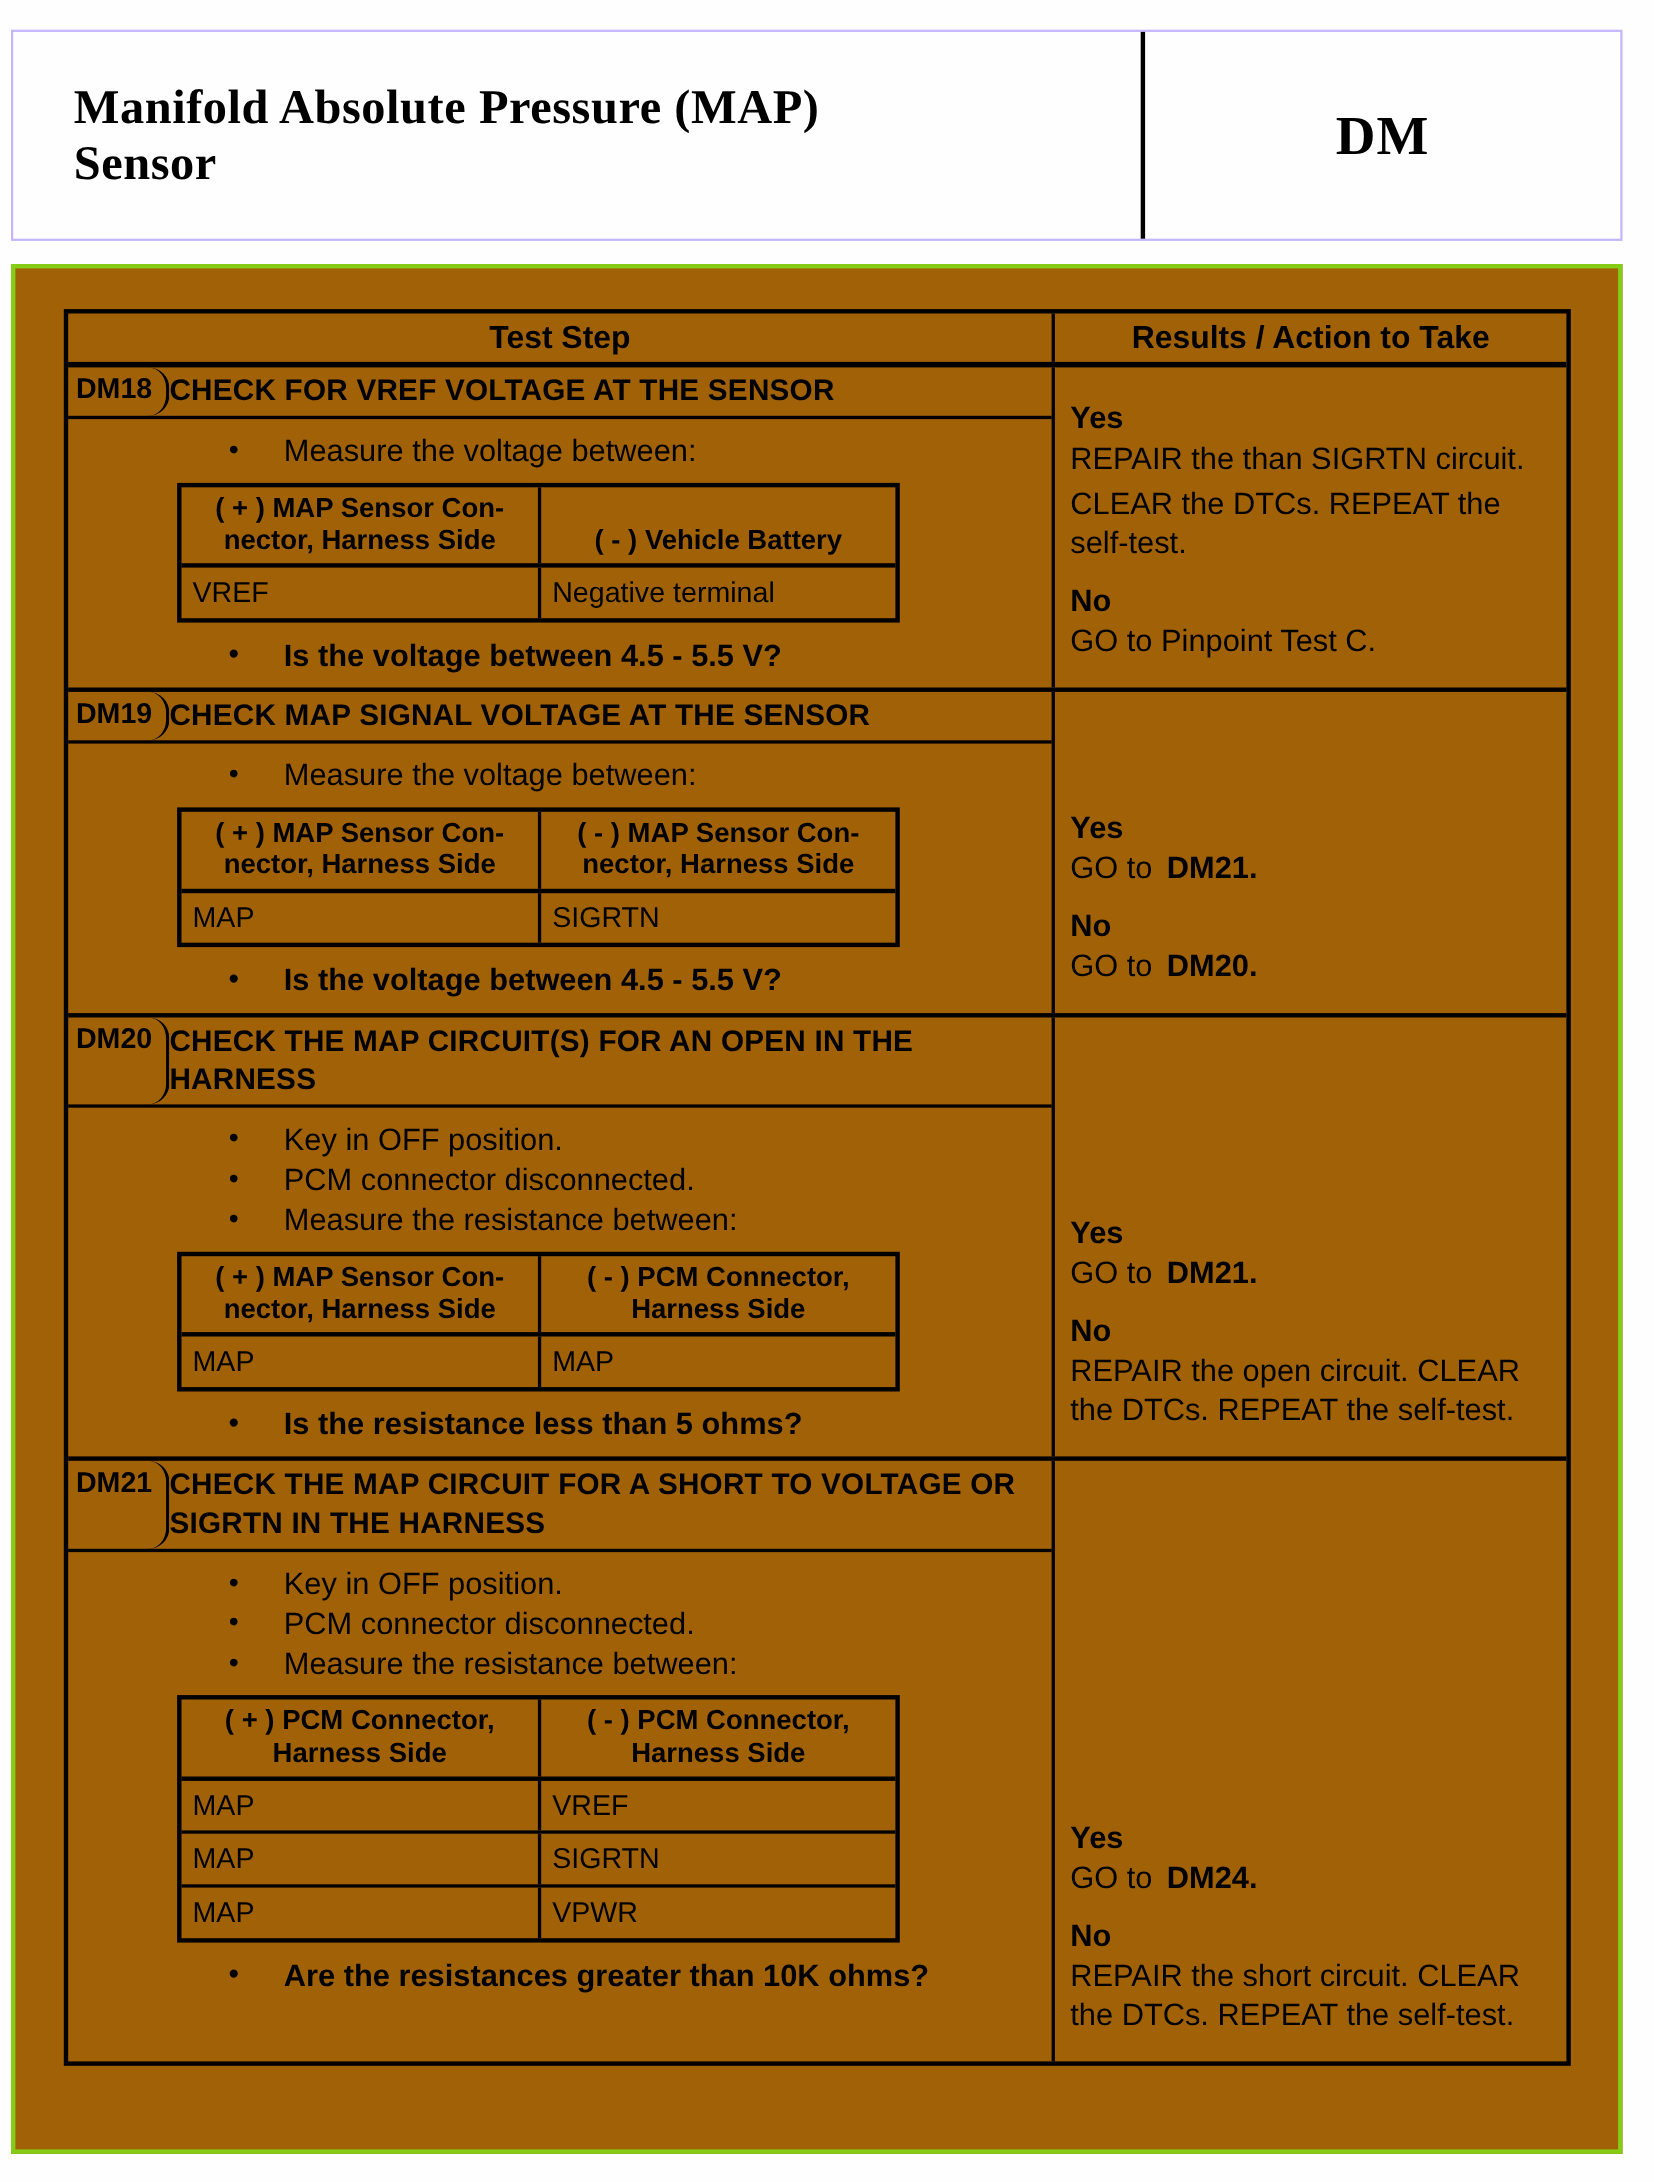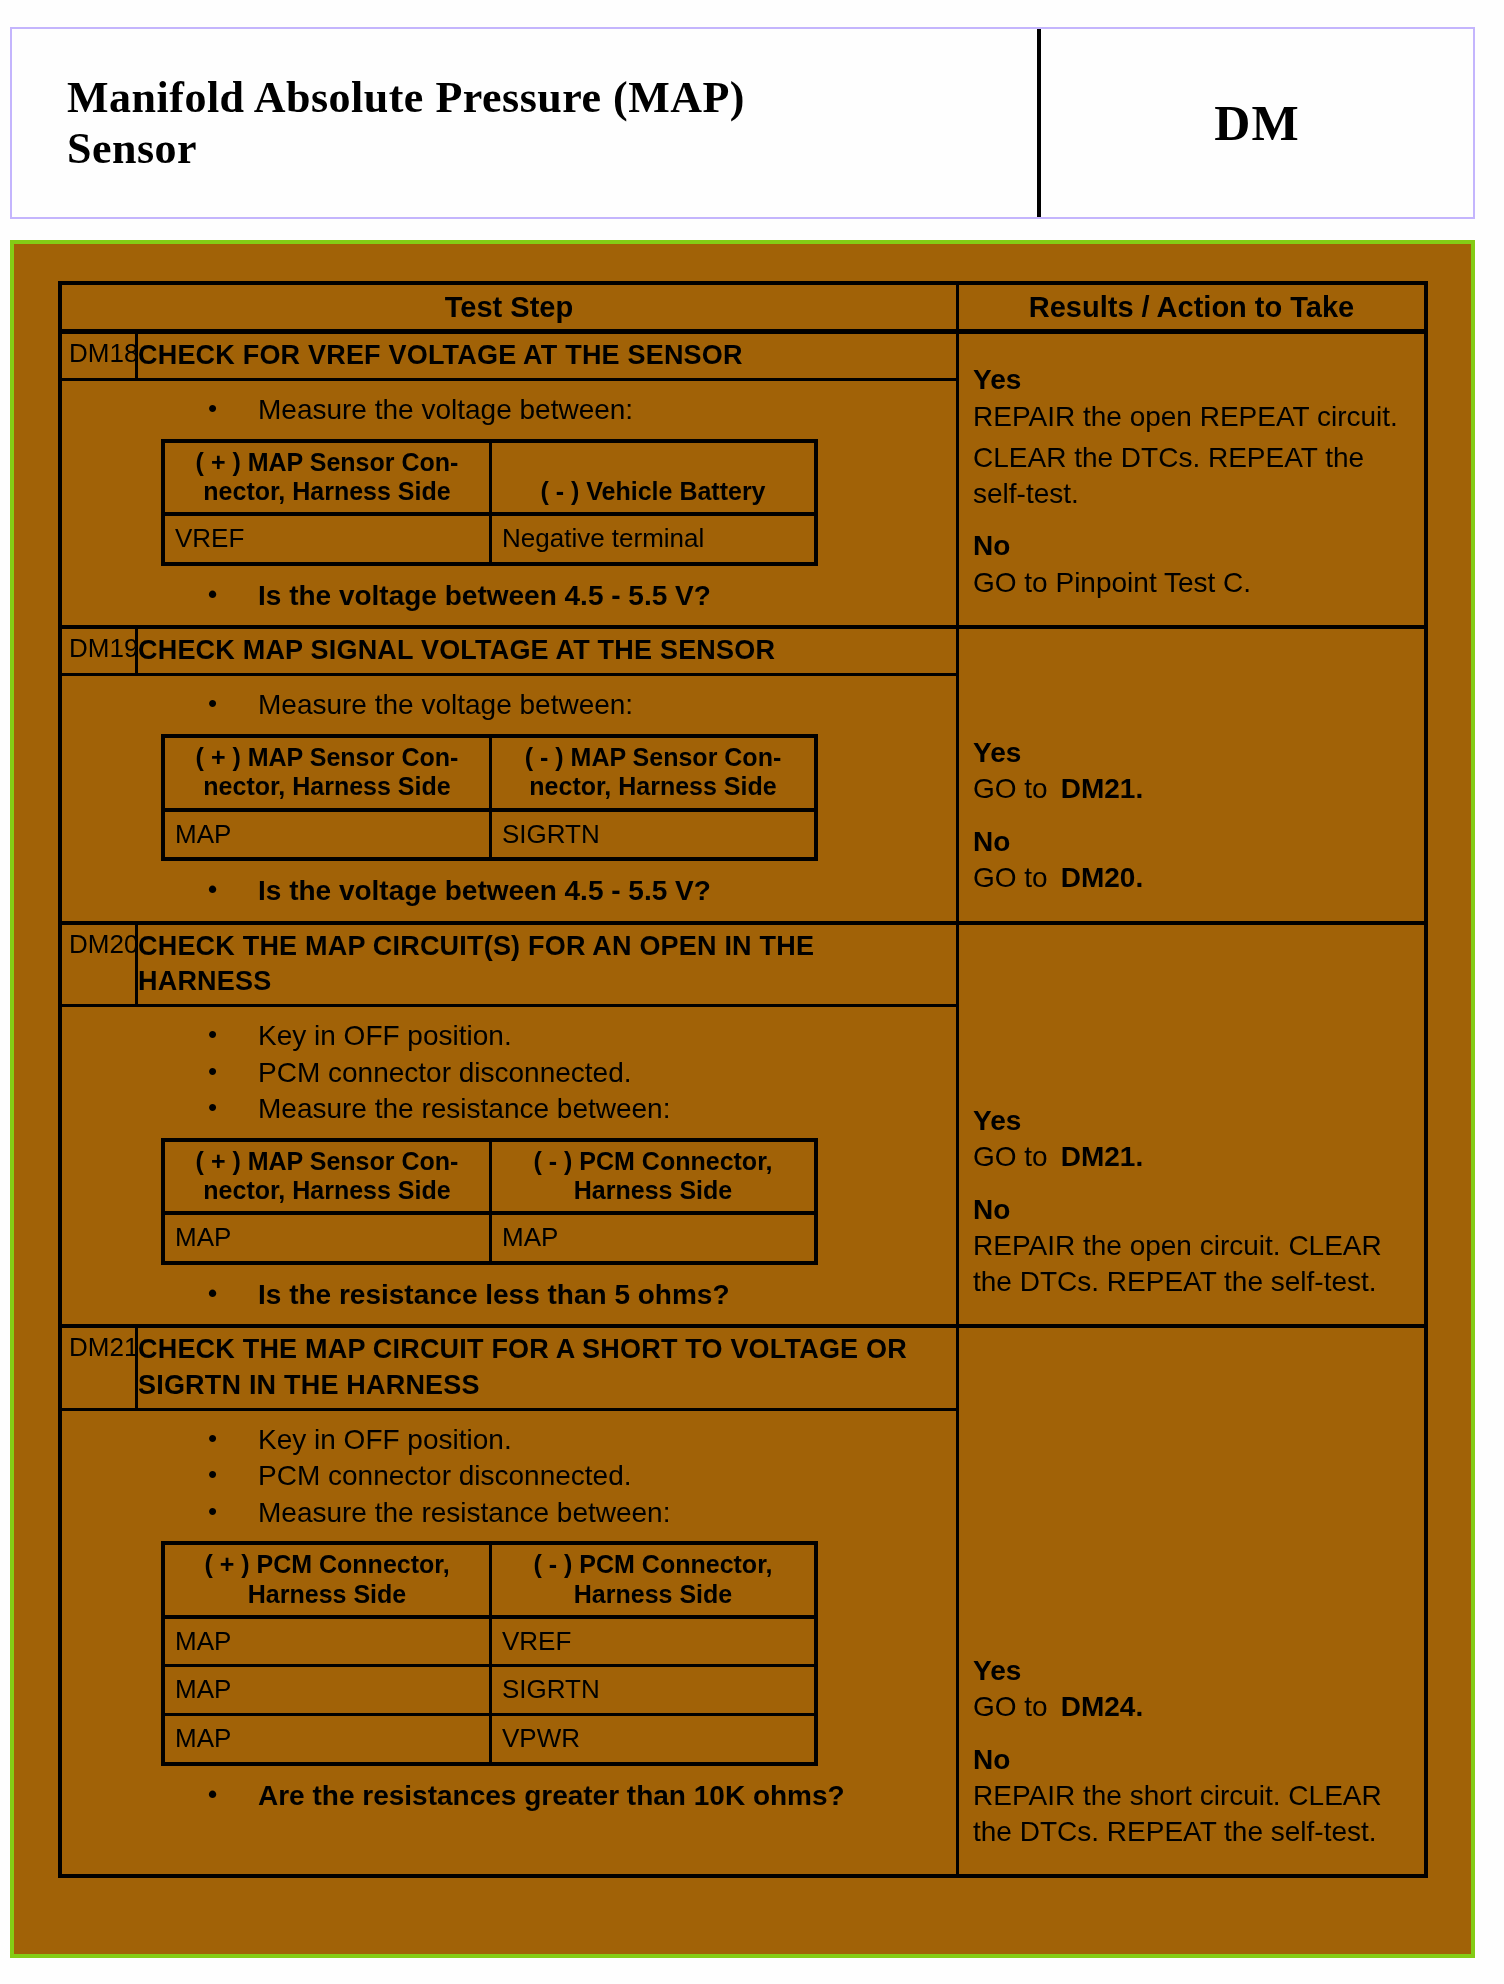--- a/index.html
+++ b/index.html
@@ -56,23 +56,23 @@
   .t-header-right { flex: 1; text-align: right; }
 
   .step { display: flex; align-items: stretch; }
   .step + .step { border-top: 4px solid #000; }
   .t-body .step:nth-child(3) { min-height: 360px; }
   .t-body .step:nth-child(4) { min-height: 550px; }
 
   .step-left { width: 897px; border-right: 3px solid #000; display: flex; flex-direction: column; }
   .step-head { display: flex; border-bottom: 3px solid #000; }
   .step-code {
-    width: 76px; border-right: 3px solid #000;
+    width: 92px; border-right: 3px solid #000;
     padding: 4px 2px 4px 7px;
-    font-weight: normal; font-size: 26px;
+    font-weight: bold; font-size: 26px; border-radius: 19px;
   }
   .step-title {
     flex: 1; padding: 4px 10px 5px 0;
     font-weight: bold; font-size: 27px; line-height: 1.3;
     letter-spacing: 0.2px;
   }
   .step-body { flex: 1; padding: 9px 20px 10px 0; }
 
   .bullet-row { display: flex; margin: 3px 0 3px 146px; font-size: 28px; line-height: 1.2; }
   .bullet-row .dot { width: 50px; flex: 0 0 50px; font-size: 26px; }
@@ -152,21 +152,21 @@
                   </div>
                 </div>
                 <div class="bullet-row question">
                   <span class="dot">•</span>
                   <span class="btext">Is the voltage between 4.5 - 5.5 V?</span>
                 </div>
               </div>
     </div>
     <div class="step-right">
               <div class="verdict">Yes</div>
-              <div class="action"><span>REPAIR the open REPEAT circuit.</span></div>
+              <div class="action"><span>REPAIR the than SIGRTN circuit.</span></div>
               <div class="action"><span>CLEAR the DTCs. REPEAT the self-test.</span></div>
               <div class="verdict">No</div>
               <div class="action"><span>GO to Pinpoint Test C.</span></div>
             </div>
   </div>
 
   <div class="step">
     <div class="step-left">
       <div class="step-head">
         <div class="step-code">DM19</div>

